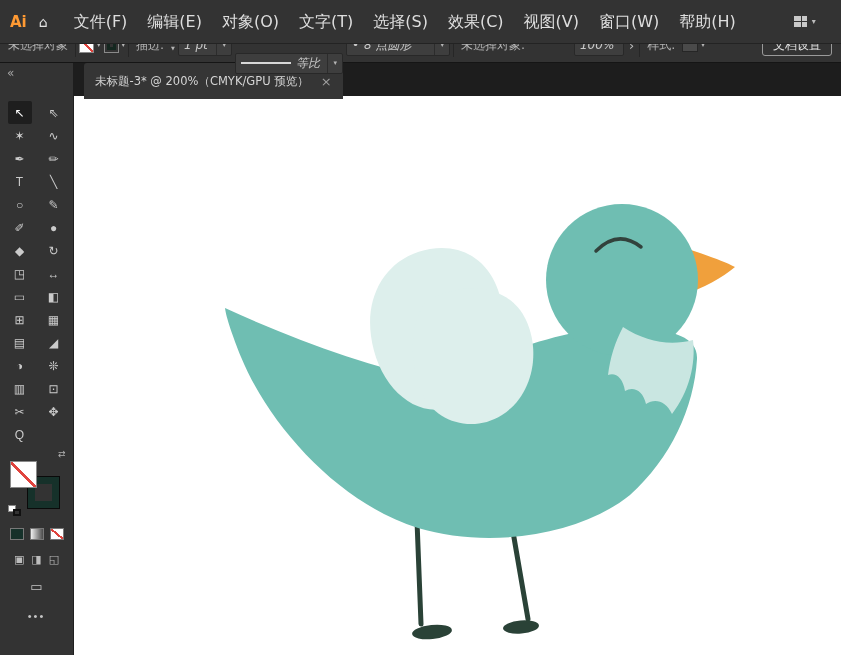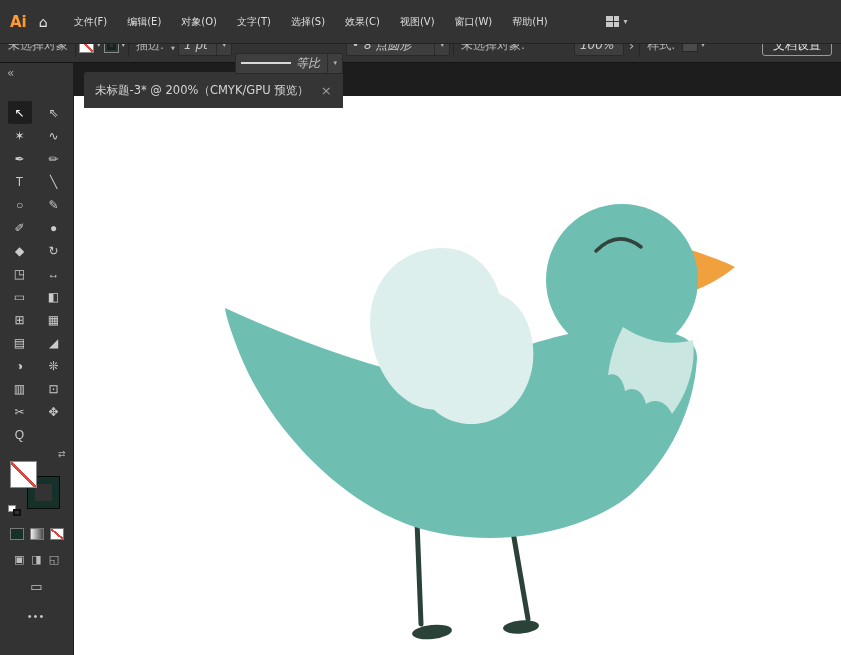--- a/index.html
+++ b/index.html
@@ -5,21 +5,21 @@
   * { margin:0; padding:0; box-sizing:border-box; }
   html,body { width:841px; height:655px; }
   body { font-family:"DejaVu Sans","Liberation Sans",sans-serif; background:#fff; position:relative; overflow:hidden; }
 
   
   .menu-bar { position:absolute; left:0; top:0; width:841px; height:44px; background:#333333;
               border-bottom:1px solid #232323; display:flex; align-items:center; z-index:6; }
   .ai-logo { color:#ff9a33; font-weight:bold; font-size:15px; padding:0 10px 0 10px; }
   .home-icon { color:#e3e3e3; font-size:14px; padding:0 16px 0 2px; }
   .menu-items { display:flex; height:28px; }
-  .menu-item { color:#dedede; font-size:10px; padding:0 10px; line-height:28px; cursor:default; white-space:nowrap; }
+  .menu-item { color:#dedede; font-size:16px; padding:0 10px; line-height:28px; cursor:default; white-space:nowrap; }
   .workspace { margin-left:48px; display:flex; align-items:center; gap:5px; }
   .ws-grid { display:inline-grid; grid-template-columns:7px 5px; gap:1px; }
   .ws-grid i { display:block; height:5px; background:#c9c9c9; }
   .chev { font-size:8px; color:#bdbdbd; }
 
   
   .control-bar { position:absolute; left:0; top:28px; width:841px; height:35px; background:#333333;
                  border-bottom:1px solid #151515; display:flex; align-items:center; font-size:12px;
                  color:#c9c9c9; padding:0 4px; gap:3px; z-index:5; white-space:nowrap; }
   .cb-label { color:#b5b5b5; padding:0 4px; }
@@ -38,21 +38,21 @@
   .profile-line { width:50px; height:2px; background:#d8d8d8; }
   .opacity-arrow { color:#bdbdbd; font-size:13px; padding:0 2px; }
   .style-swatch { width:16px; height:13px; background:#4a4a4a; border:1px solid #262626; }
   .doc-setup { margin-left:auto; margin-right:5px; height:22px; padding:0 10px; border:1px solid #9a9a9a;
                border-radius:3px; background:transparent; color:#e2e2e2; font-size:12px; flex:none; }
 
   
   .tab-row { position:absolute; left:0; top:63px; width:841px; height:33px; background:#1d1d1d; display:flex; z-index:4; }
   .panel-collapse { width:74px; flex:none; background:#333333; border-right:1px solid #1d1d1d;
                     color:#a5a5a5; font-size:12px; padding:3px 0 0 7px; }
-  .tab { margin-left:10px; margin-top:9px; height:36px; background:#353535; border-radius:3px 3px 0 0;
+  .tab { margin-left:10px; margin-top:0; height:36px; background:#353535; border-radius:3px 3px 0 0;
          display:flex; align-items:center; padding:0 11px; gap:12px; color:#d4d4d4; font-size:11.5px; }
   .tab-close { color:#9f9f9f; font-size:13px; }
 
   
   .toolbar { position:absolute; left:0; top:96px; width:74px; height:559px; background:#333333;
              border-right:1px solid #1f1f1f; display:flex; flex-direction:column; align-items:center;
              padding-top:5px; z-index:3; }
   .tools { display:grid; grid-template-columns:24px 24px; gap:0 10px; }
   .tool { width:24px; height:23px; display:flex; align-items:center; justify-content:center;
           background:transparent; border:none; color:#cbcbcb; font-size:12px; padding:0; }

